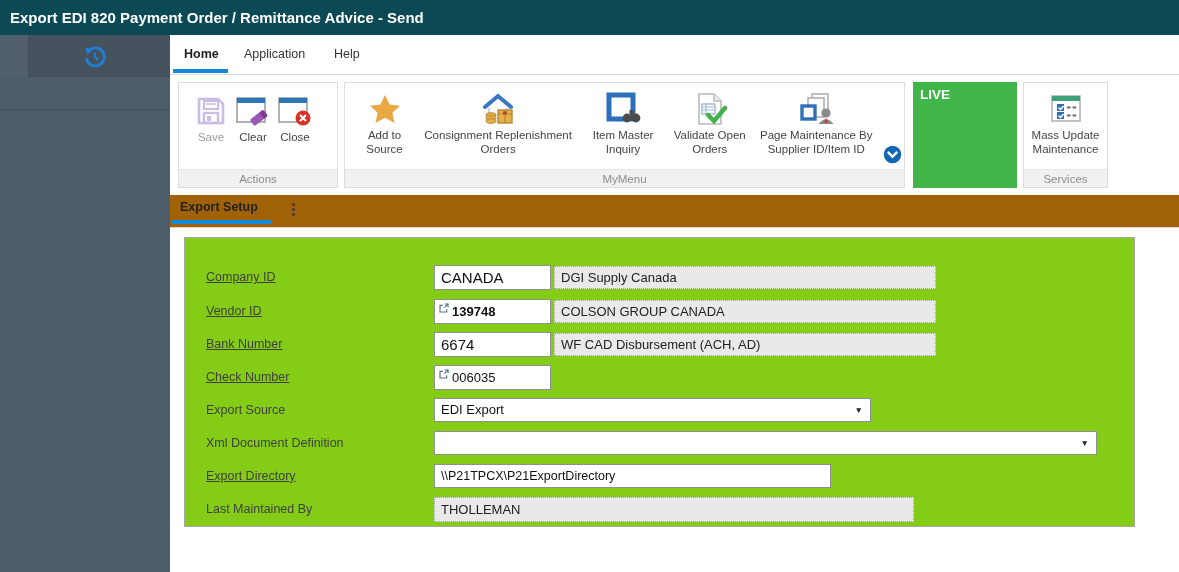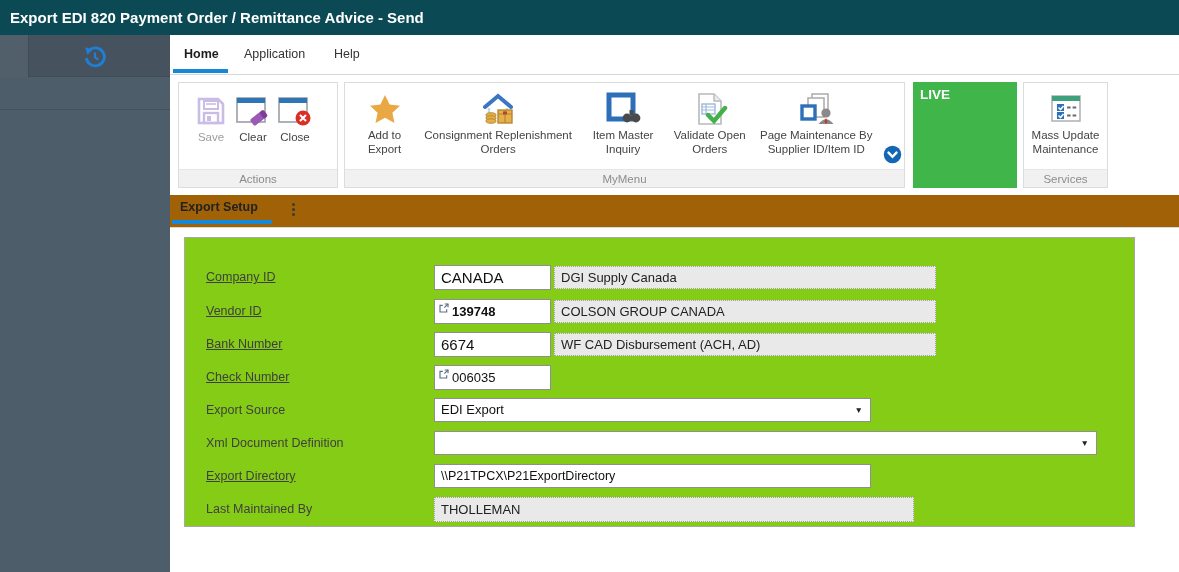--- a/index.html
+++ b/index.html
@@ -83,21 +83,21 @@
     border:1px dotted #9f9f9f; font-size:13px; color:#222; line-height:21px; padding:0 6px;
     white-space:nowrap; overflow:hidden; }
   .ro-name { left:369px; width:382px; }
   .ro-last { left:249px; width:480px; height:25px; top:0; line-height:23px; }
   .selbox { position:absolute; left:249px; top:0; height:24px; border:1px solid #8f8f8f;
     background:#fff; font-size:13px; color:#111; line-height:22px; padding:0 20px 0 6px;
     cursor:pointer; }
   .selbox .arrow { position:absolute; right:7px; top:0; line-height:22px; font-size:8.5px; color:#222; }
   .sel-1 { width:437px; }
   .sel-2 { width:663px; }
-  .inp-dir { left:249px; width:437px; height:24px; font-size:12.5px; }
+  .inp-dir { left:249px; width:397px; height:24px; font-size:12.5px; }
 </style>
 </head>
 <body>
 
 <div id="stage">
 
   <div class="titlebar">Export EDI 820 Payment Order / Remittance Advice - Send</div>
 
   <div class="sidebar">
     <div class="sidebar-topband">
@@ -165,21 +165,21 @@
     </div>
 
     <div class="rgroup grp-mymenu">
       <div class="mymenu-row">
         <div class="rbtn" style="width:56px;">
           <span class="ico">
             <svg width="34" height="32" viewBox="0 0 34 32">
               <polygon points="17,2 21.6,11.6 32,12.8 24.4,19.8 26.5,30 17,24.7 7.5,30 9.6,19.8 2,12.8 12.4,11.6" fill="#e9a844"></polygon>
             </svg>
           </span>
-          <span>Add to Export</span>
+          <span>Add to Source</span>
         </div>
         <div class="rbtn" style="width:165px;">
           <span class="ico">
             <svg width="40" height="34" viewBox="0 0 40 34">
               <path d="M7 15 L20 4 L33 15" fill="none" stroke="#3a76c4" stroke-width="4" stroke-linecap="round"></path>
               <path d="M11 16 V24 M29 16 V20" stroke="#c9d4e2" stroke-width="2.4"></path>
               <ellipse cx="13" cy="23" rx="5" ry="2.2" fill="#e4b04a" stroke="#b8862f"></ellipse>
               <ellipse cx="13" cy="26" rx="5" ry="2.2" fill="#e4b04a" stroke="#b8862f"></ellipse>
               <ellipse cx="13" cy="29" rx="5" ry="2.2" fill="#e4b04a" stroke="#b8862f"></ellipse>
               <rect x="20" y="18" width="14" height="13" fill="#e4b04a" stroke="#b8862f" stroke-width="1.4"></rect>

